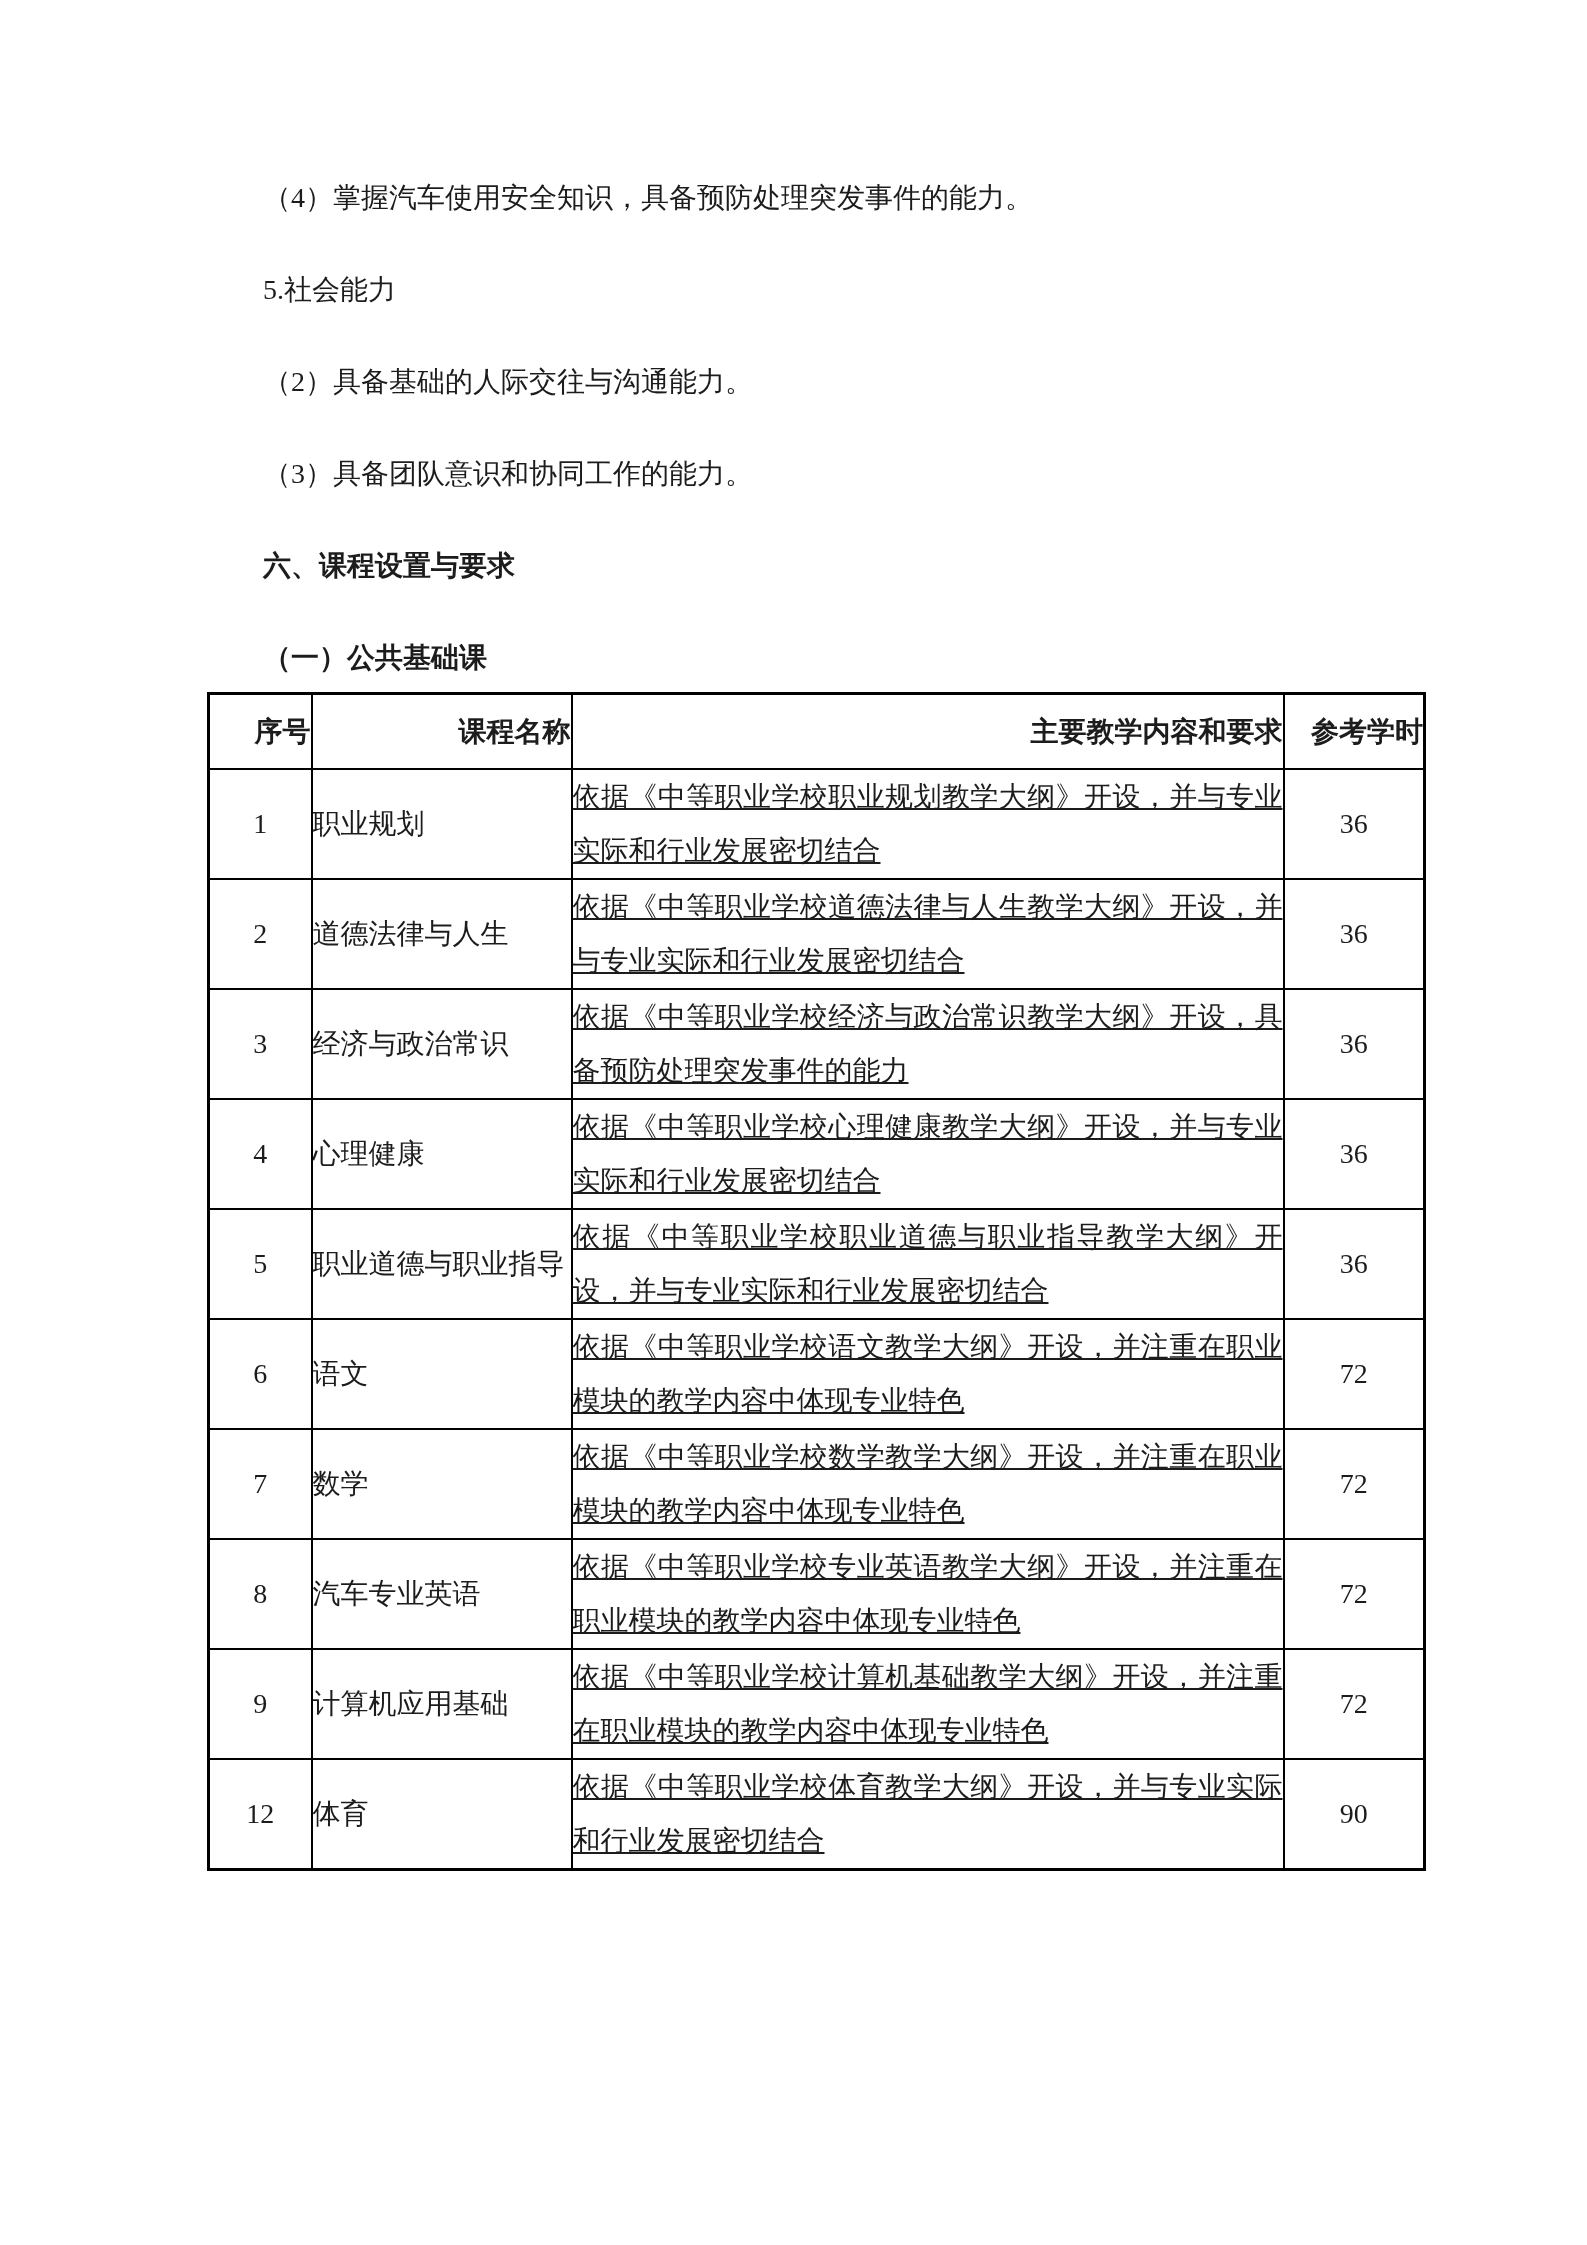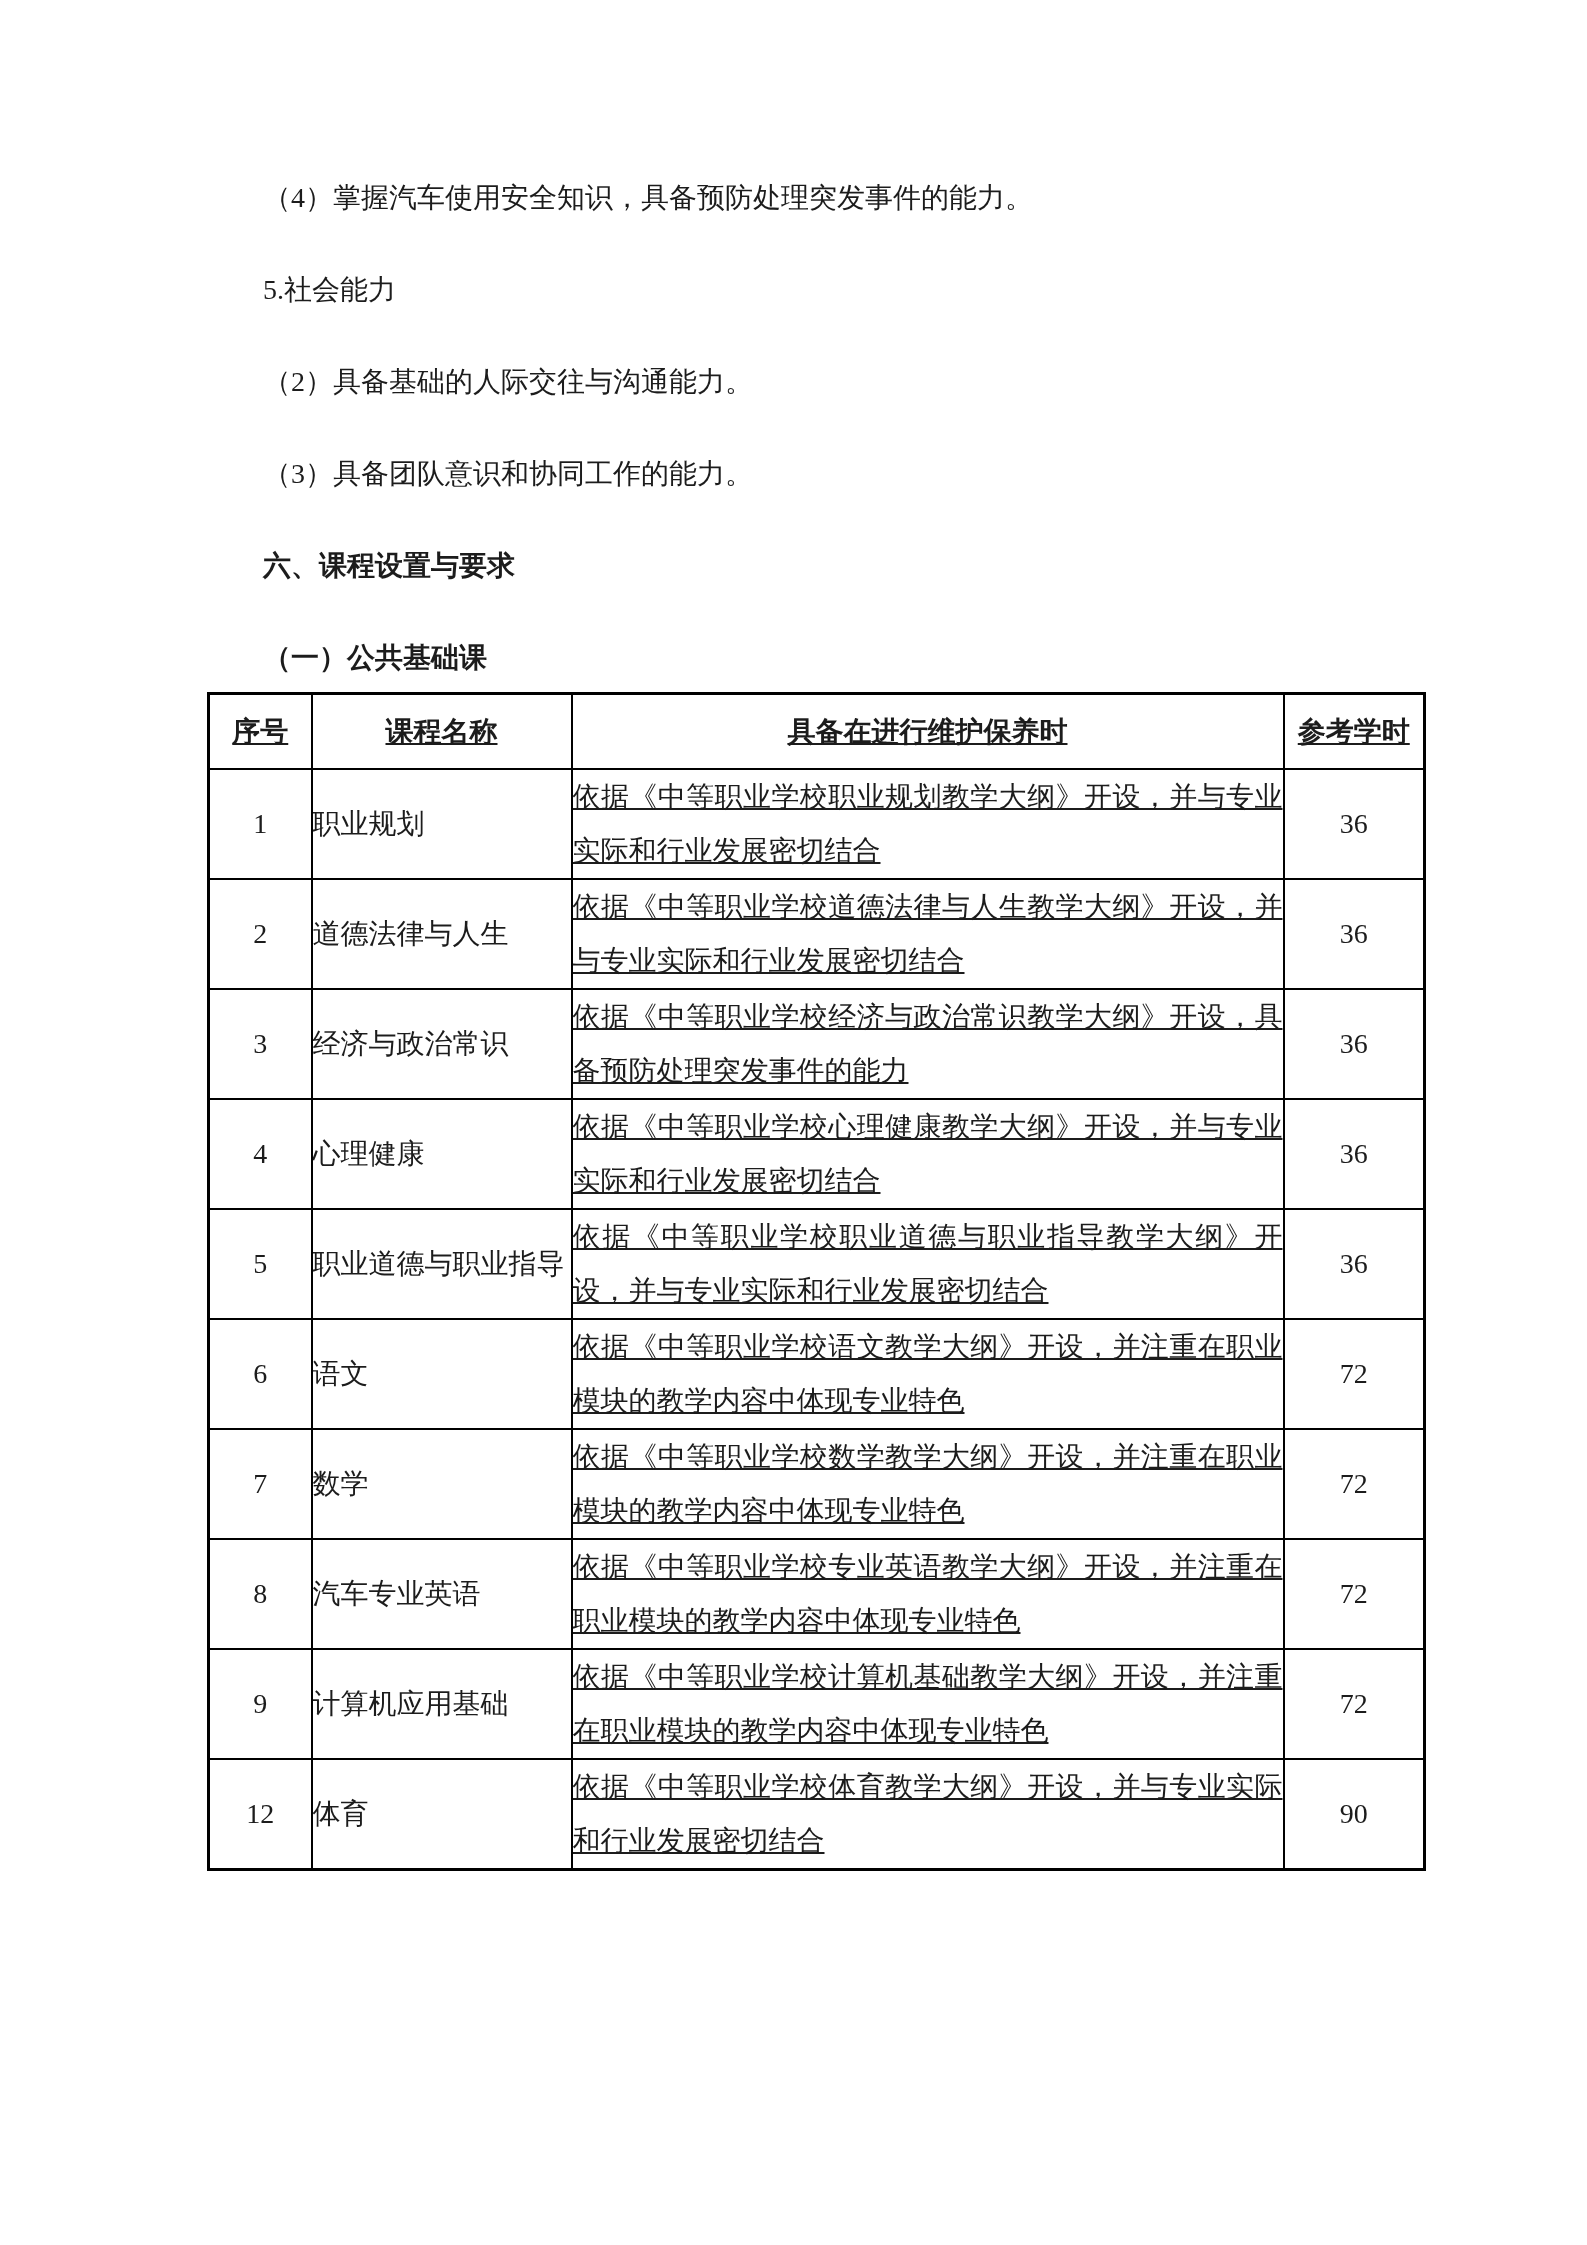--- a/index.html
+++ b/index.html
@@ -45,22 +45,21 @@
   table.courses td {
     border: 2px solid #000000;
     font-size: 28px;
     vertical-align: middle;
     padding: 0;
     overflow: hidden;
   }
   table.courses th {
     height: 73px;
     font-weight: bold;
-    text-align: center;
-    text-decoration: underline;
+    text-align: right;
   }
   table.courses td {
     height: 108px;
   }
   td.c-no, td.c-hours {
     text-align: center;
     font-size: 27px;
   }
   td.c-course {
     padding-left: 13px;
@@ -92,21 +91,21 @@
     <colgroup>
       <col style="width:103px">
       <col style="width:260px">
       <col style="width:712px">
       <col style="width:141px">
     </colgroup>
     <thead>
       <tr>
         <th>序号</th>
         <th>课程名称</th>
-        <th>具备在进行维护保养时</th>
+        <th>主要教学内容和要求</th>
         <th>参考学时</th>
       </tr>
     </thead>
     <tbody>
       <tr>
         <td class="c-no">1</td>
         <td class="c-course">职业规划</td>
         <td class="c-content">依据《中等职业学校职业规划教学大纲》开设，并与专业实际和行业发展密切结合</td>
         <td class="c-hours">36</td>
       </tr>

